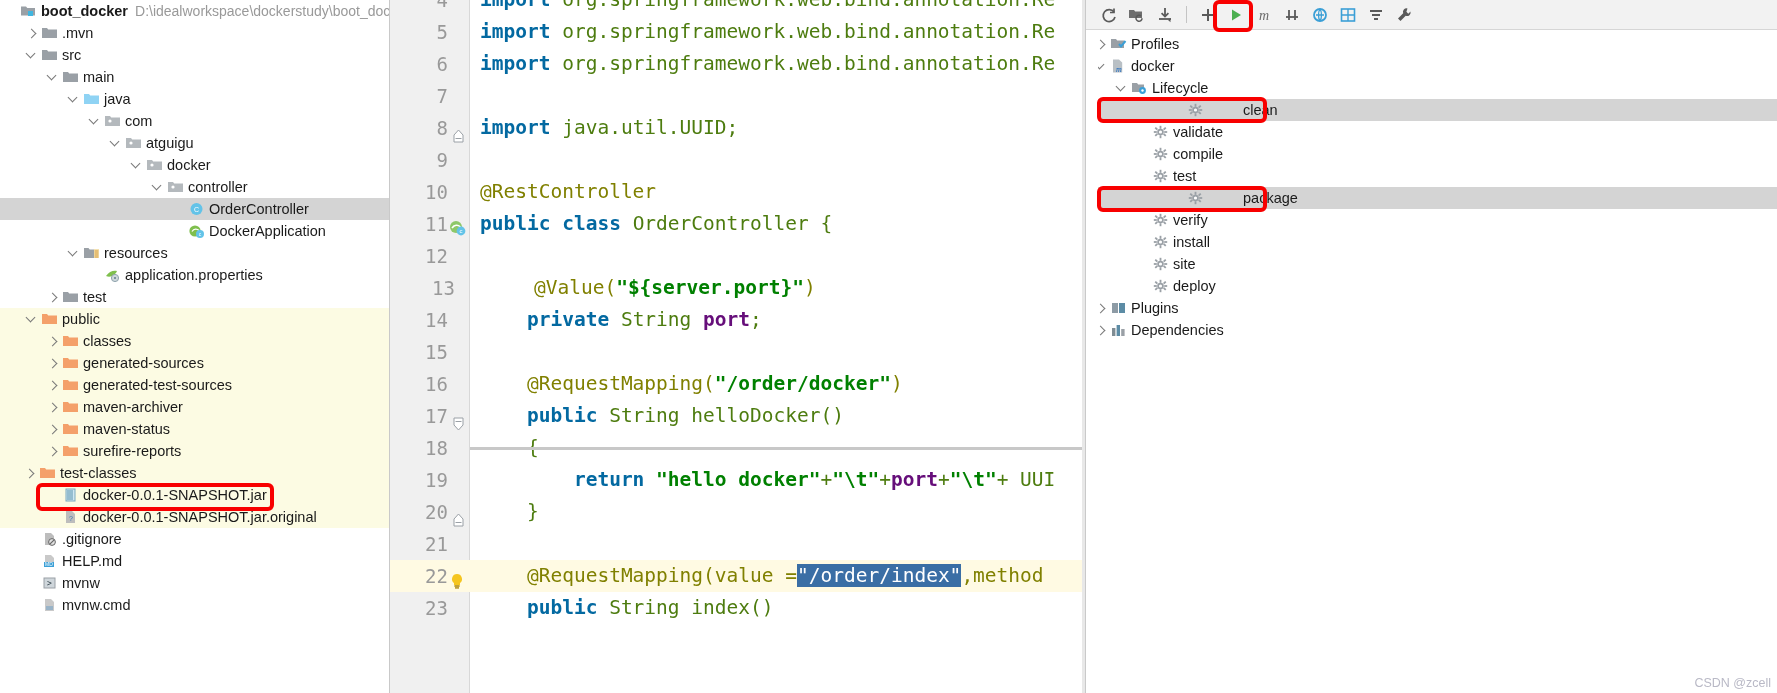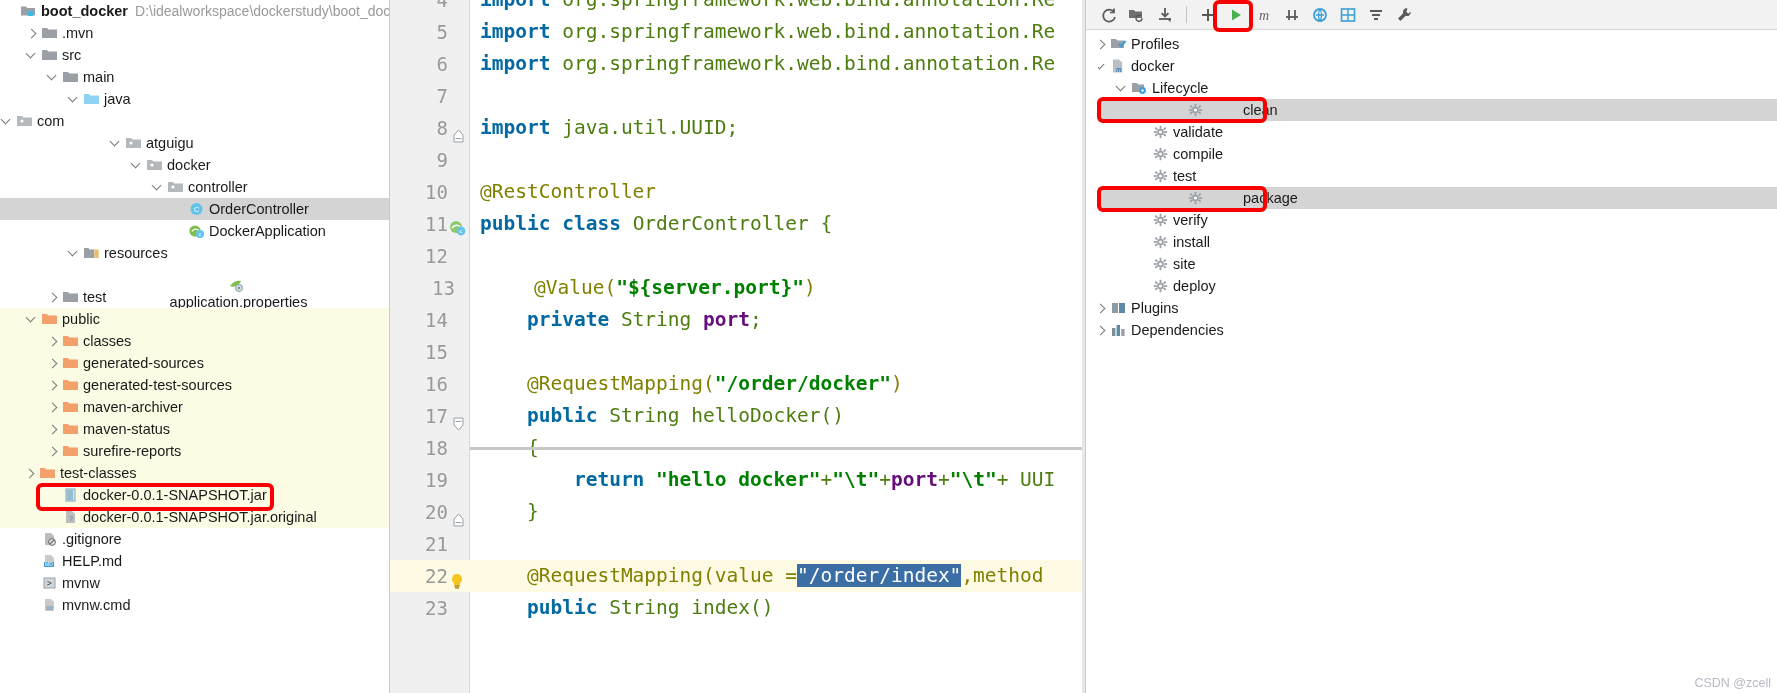--- a/index.html
+++ b/index.html
@@ -193,21 +193,21 @@
         </div>
         <div class="tree-row" style="padding-left: 67px;">
           <span class="arrow open"></span>
           <span class="ic">
             <svg width="17" height="16" viewBox="0 0 17 16">
               <path d="M1 3h5l1.2 1.5H16V13H1z" fill="#8fd3f4"></path>
             </svg>
           </span>
           <span class="lbl">java</span>
         </div>
-        <div class="tree-row" style="">
+        <div class="tree-row" style="padding-left: 88px;">
           <span class="arrow open"></span>
           <span class="ic">
             <svg width="17" height="16" viewBox="0 0 17 16">
               <path d="M1 3h5l1.2 1.5H16V13H1z" fill="#b4b9bd"></path>
               <circle cx="6" cy="8" r="1.6" fill="#fff"></circle>
             </svg>
           </span>
           <span class="lbl">com</span>
         </div>
         <div class="tree-row" style="padding-left: 109px;">
@@ -271,21 +271,21 @@
               <g stroke="#d79b39" stroke-width="1">
                 <line x1="11.6" y1="6" x2="15.4" y2="6"></line>
                 <line x1="11.6" y1="8" x2="15.4" y2="8"></line>
                 <line x1="11.6" y1="10" x2="15.4" y2="10"></line>
                 <line x1="11.6" y1="12" x2="15.4" y2="12"></line>
               </g>
             </svg>
           </span>
           <span class="lbl">resources</span>
         </div>
-        <div class="tree-row" style="padding-left: 88px; flex-direction: column;">
+        <div class="tree-row" style="padding-left: 88px;">
           <span class="arrow none"></span>
           <span class="ic">
             <svg width="17" height="16" viewBox="0 0 17 16">
               <path d="M2 9c3-5 8-6 11-5-2 4-6 7-11 5z" fill="#7fbf4d"></path>
               <circle cx="11" cy="11" r="3.6" fill="#cfd8dc" stroke="#90a4ae"></circle>
               <circle cx="11" cy="11" r="1" fill="#607d8b"></circle>
             </svg>
           </span>
           <span class="lbl">application.properties</span>
         </div>

